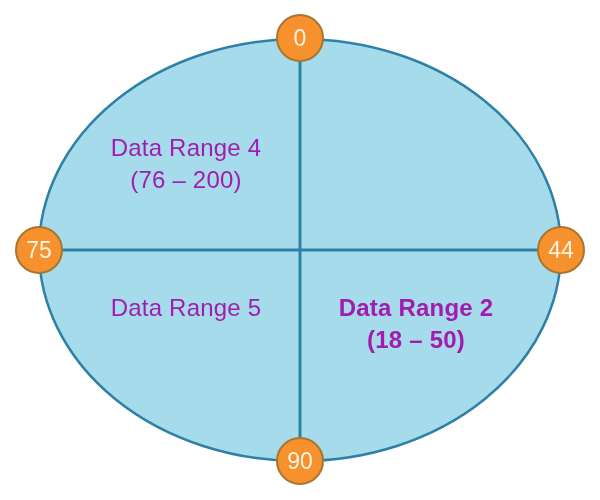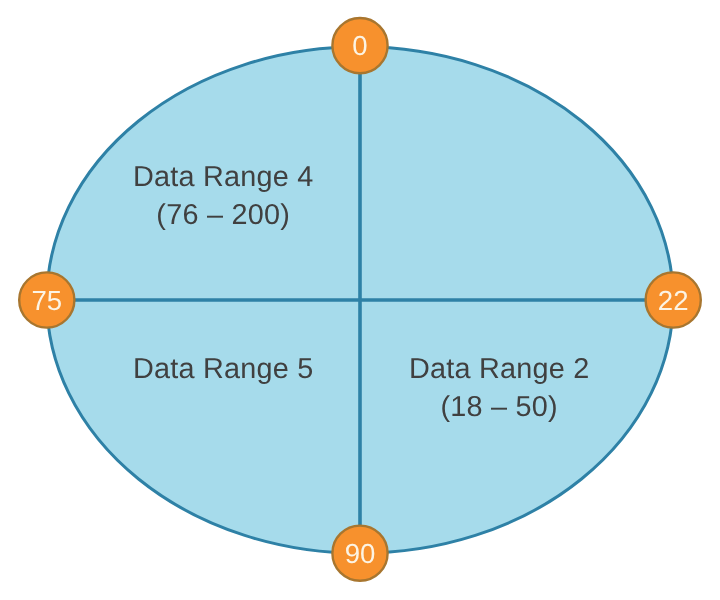--- a/index.html
+++ b/index.html
@@ -23,29 +23,29 @@
   }
   .canvas svg {
     position: absolute;
     left: 0;
     top: 0;
   }
   .quad-label {
     position: absolute;
     width: 240px;
     text-align: center;
-    color: #404040;
+    color: #a21caf;
     font-size: 24px;
     line-height: 32px;
     letter-spacing: 0.2px;
   }
   .q-top-left     { left: 66px;  top: 132px; }
   .q-top-right    { left: 296px; top: 132px; }
   .q-bottom-left  { left: 66px;  top: 292px; }
-  .q-bottom-right { left: 296px; top: 292px; }
+  .q-bottom-right { left: 296px; top: 292px; font-weight: bold; }
   .marker {
     position: absolute;
     width: 48px;
     height: 48px;
     border-radius: 50%;
     background: #F7912D;
     border: 2px solid #A8762F;
     box-sizing: border-box;
     display: flex;
     align-items: center;
@@ -82,21 +82,21 @@
   <div class="quad-label q-top-left">
     <div>Data Range 4</div>
     <div>(76 – 200)</div>
   </div>
 
   <div class="marker m-top">
     <span>0</span>
   </div>
 
   <div class="marker m-right">
-    <span>22</span>
+    <span>44</span>
   </div>
 
   <div class="marker m-bottom">
     <span>90</span>
   </div>
 
   <div class="marker m-left">
     <span>75</span>
   </div>
 

